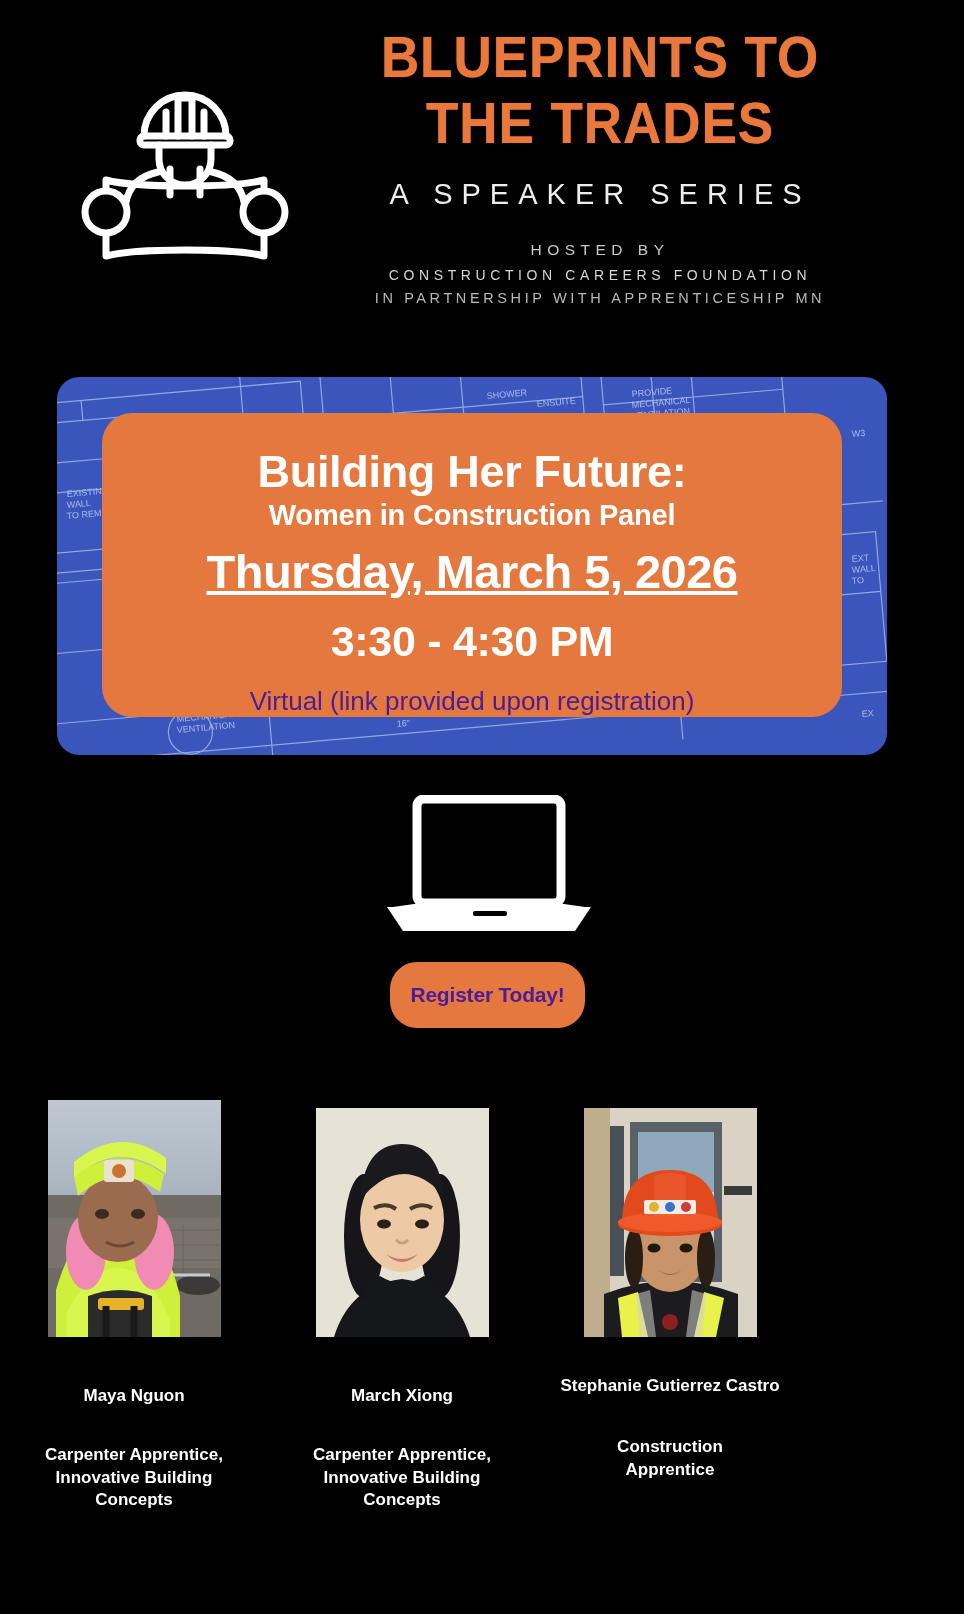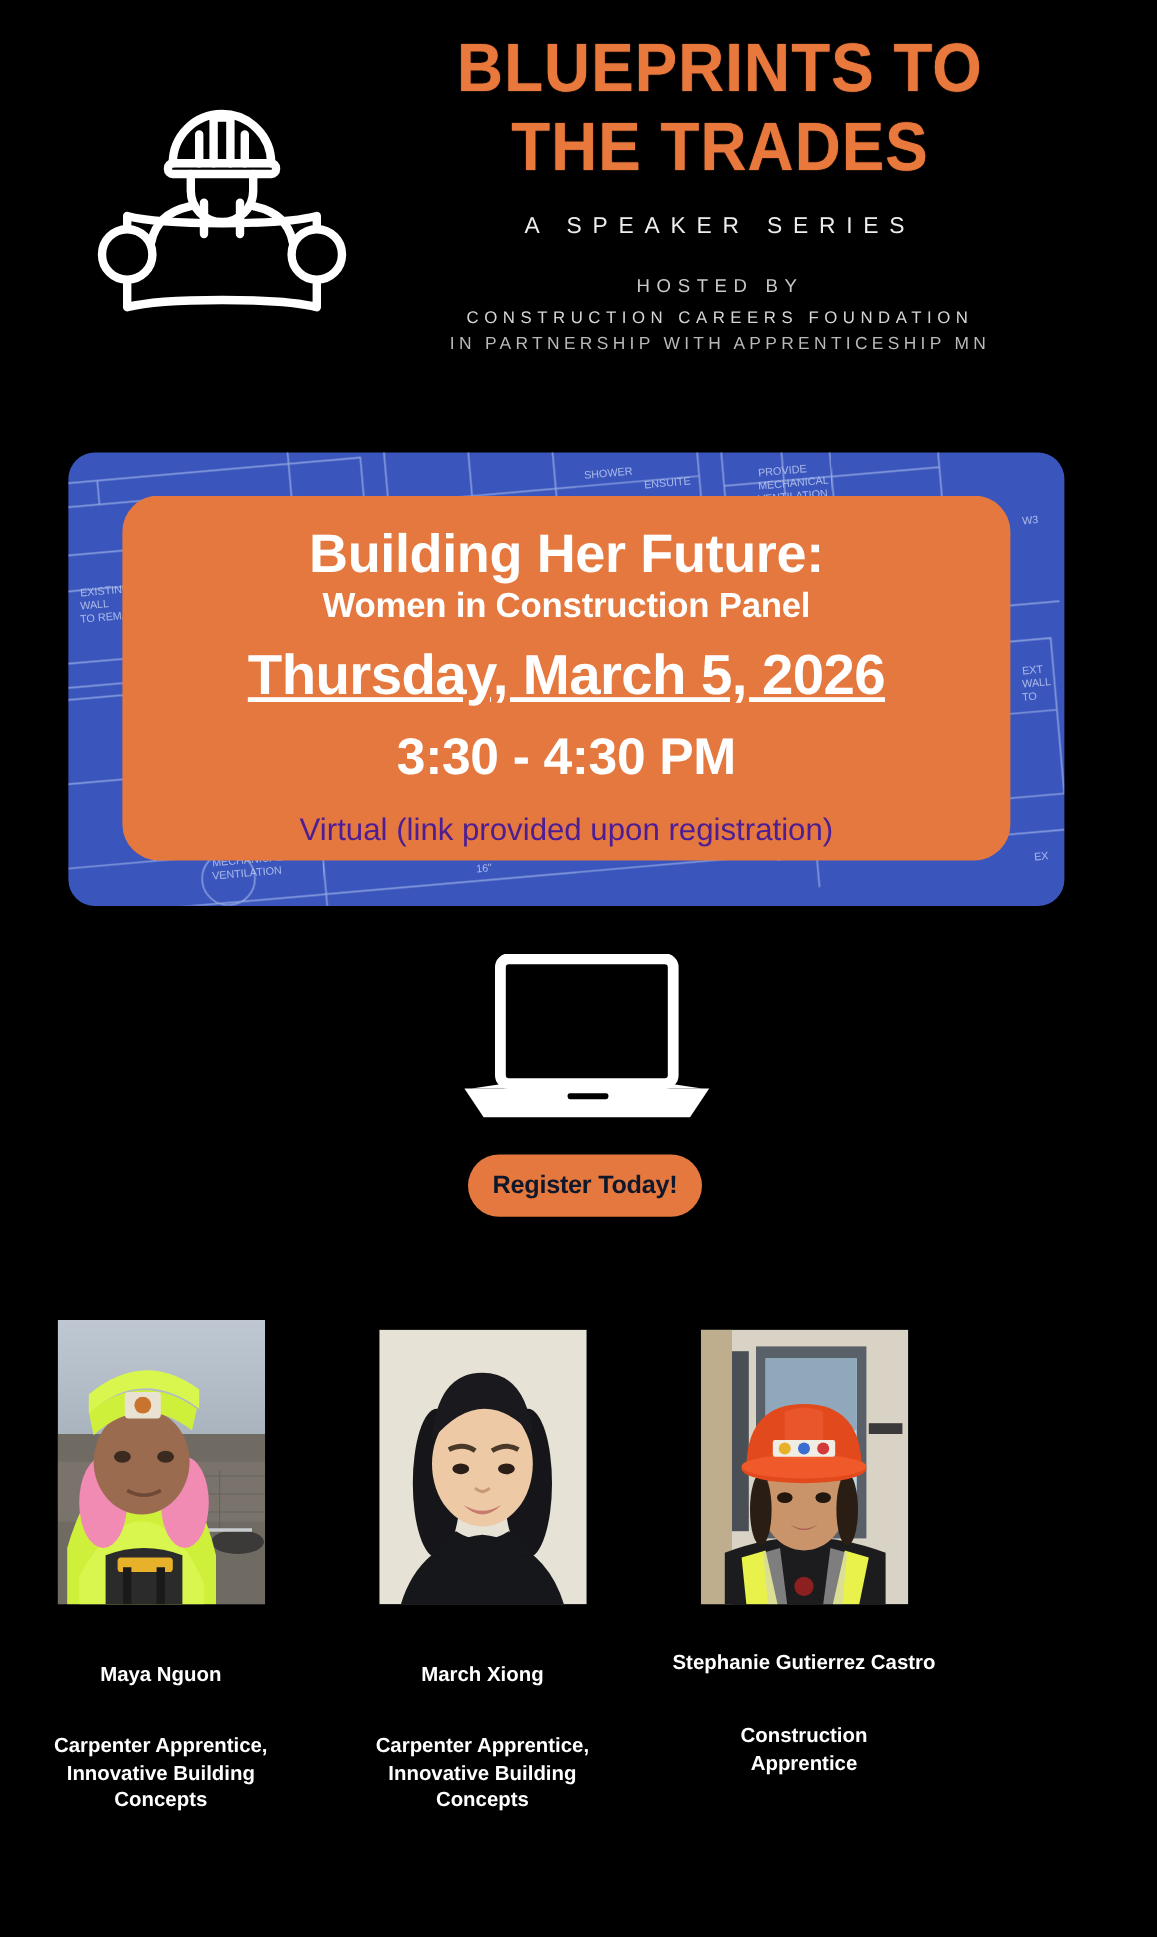--- a/index.html
+++ b/index.html
@@ -31,21 +31,21 @@
     line-height: 0.98;
     letter-spacing: 1px;
     text-transform: uppercase;
     transform: scaleX(0.93);
     text-shadow: 0 0 1px #E8783C;
   }
   .title-line2 { margin-top: 10px; }
   .subtitle {
     margin-top: 26px;
     color: #EDEDED;
-    font-size: 19px;
+    font-size: 29px;
     letter-spacing: 9px;
     font-weight: 400;
     text-transform: uppercase;
   }
   .hosted-block { margin-top: 30px; color: #C9C9C9; }
   .hosted-by {
     font-size: 15.5px; letter-spacing: 5.5px; text-transform: uppercase;
   }
   .hosted-org {
     font-size: 14px; letter-spacing: 4.6px; margin-top: 8px;
@@ -67,21 +67,21 @@
   .blueprint-lines { position: absolute; inset: 0; }
   .blueprint-lines svg { display:block; width: 100%; height: 100%; }
 
   .event-card {
     position: absolute; left: 45px; top: 36px;
     width: 740px; height: 304px;
     background: #E4783E;
     border-radius: 30px;
     display: flex; flex-direction: column;
     align-items: center; justify-content: flex-start;
-    padding-top: 24px;
+    padding-top: 34px;
     color: #FFFFFF;
     text-align: center;
   }
   .ev-title {
     font-size: 45px; font-weight: 700; letter-spacing: -0.3px;
     line-height: 1.1;
   }
   .ev-subtitle {
     font-size: 29px; font-weight: 700; margin-top: 2px;
     letter-spacing: -0.2px;
@@ -102,25 +102,25 @@
 
   
   .laptop {
     position: absolute; left: 385px; top: 795px;
     width: 208px; height: 140px;
   }
   .laptop svg { display: block; width: 100%; height: 100%; }
 
   .register-btn {
     position: absolute; left: 390px; top: 962px;
-    width: 195px; height: 52px;
+    width: 195px; height: 66px;
     background: #E4783E;
     border: none;
     border-radius: 27px;
-    color: #0f172a;
+    color: #4c1d95;
     font-family: "Liberation Sans", sans-serif;
     font-size: 21px; font-weight: 700;
     cursor: pointer;
     letter-spacing: -0.2px;
   }
 
   
   .speakers {
     position: absolute; left: 0; top: 1100px;
     width: 804px;

